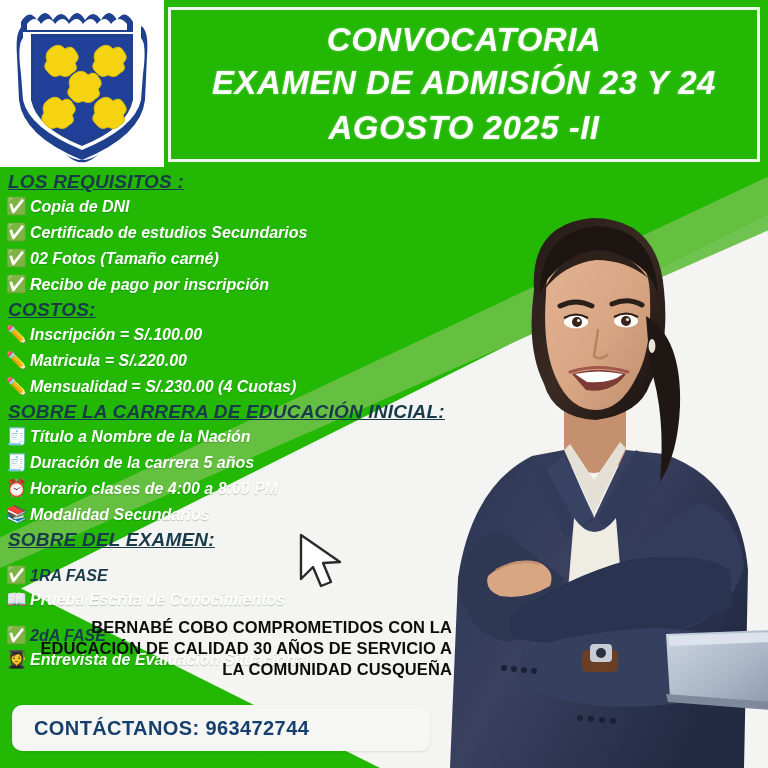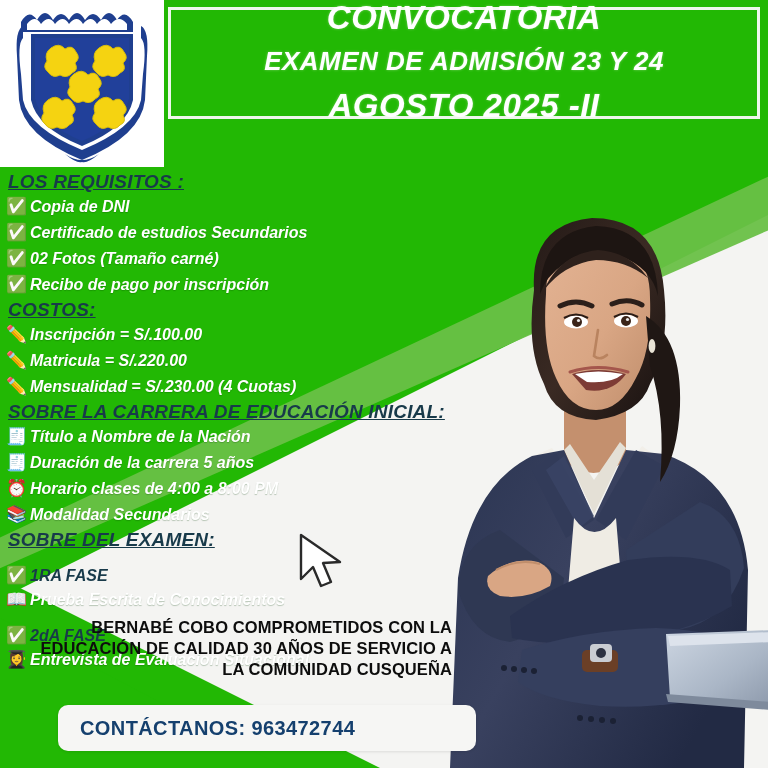--- a/index.html
+++ b/index.html
@@ -47,37 +47,37 @@
 
   
   .crest-panel{
     position:absolute;left:0;top:0;width:164px;height:167px;
     background:#ffffff;
     display:flex;align-items:center;justify-content:center;
   }
   .crest{width:150px;height:160px;display:block;}
 
   .title-banner{
-    position:absolute;left:168px;top:7px;width:592px;height:112px;
+    position:absolute;left:168px;top:7px;width:592px;height:155px;
     background:#22b804;
     border:3px solid #eef7ec;
     box-sizing:border-box;
     display:flex;flex-direction:column;align-items:center;justify-content:center;
     gap:1px;
   }
   .title-line{
     color:#ffffff;
     font-style:italic;
     font-weight:bold;
     letter-spacing:.5px;
     white-space:nowrap;
     text-shadow:0 0 3px rgba(255,255,255,.35);
   }
   .title-line.l1{font-size:33px;line-height:40px;}
-  .title-line.l2{font-size:26px;line-height:44px;}
+  .title-line.l2{font-size:33px;line-height:44px;}
   .title-line.l3{font-size:33px;line-height:44px;}
 
   
   .content{
     position:absolute;left:6px;top:170px;width:560px;
   }
   .sec-head{
     color:#183a4a;
     font-style:italic;font-weight:bold;
     font-size:19px;line-height:24px;
@@ -127,21 +127,20 @@
     letter-spacing:.1px;
   }
 
   
   .contact-bar{
     position:absolute;left:12px;top:705px;width:418px;height:46px;
     background:#f6f6f4;
     border-radius:10px;
     display:flex;align-items:center;
     box-shadow:0 1px 3px rgba(0,0,0,.10);
-    margin-left:46px;
   }
   .contact-text{
     margin-left:22px;
     color:#15406e;
     font-weight:bold;
     font-size:20px;
     letter-spacing:.4px;
   }
 
   

